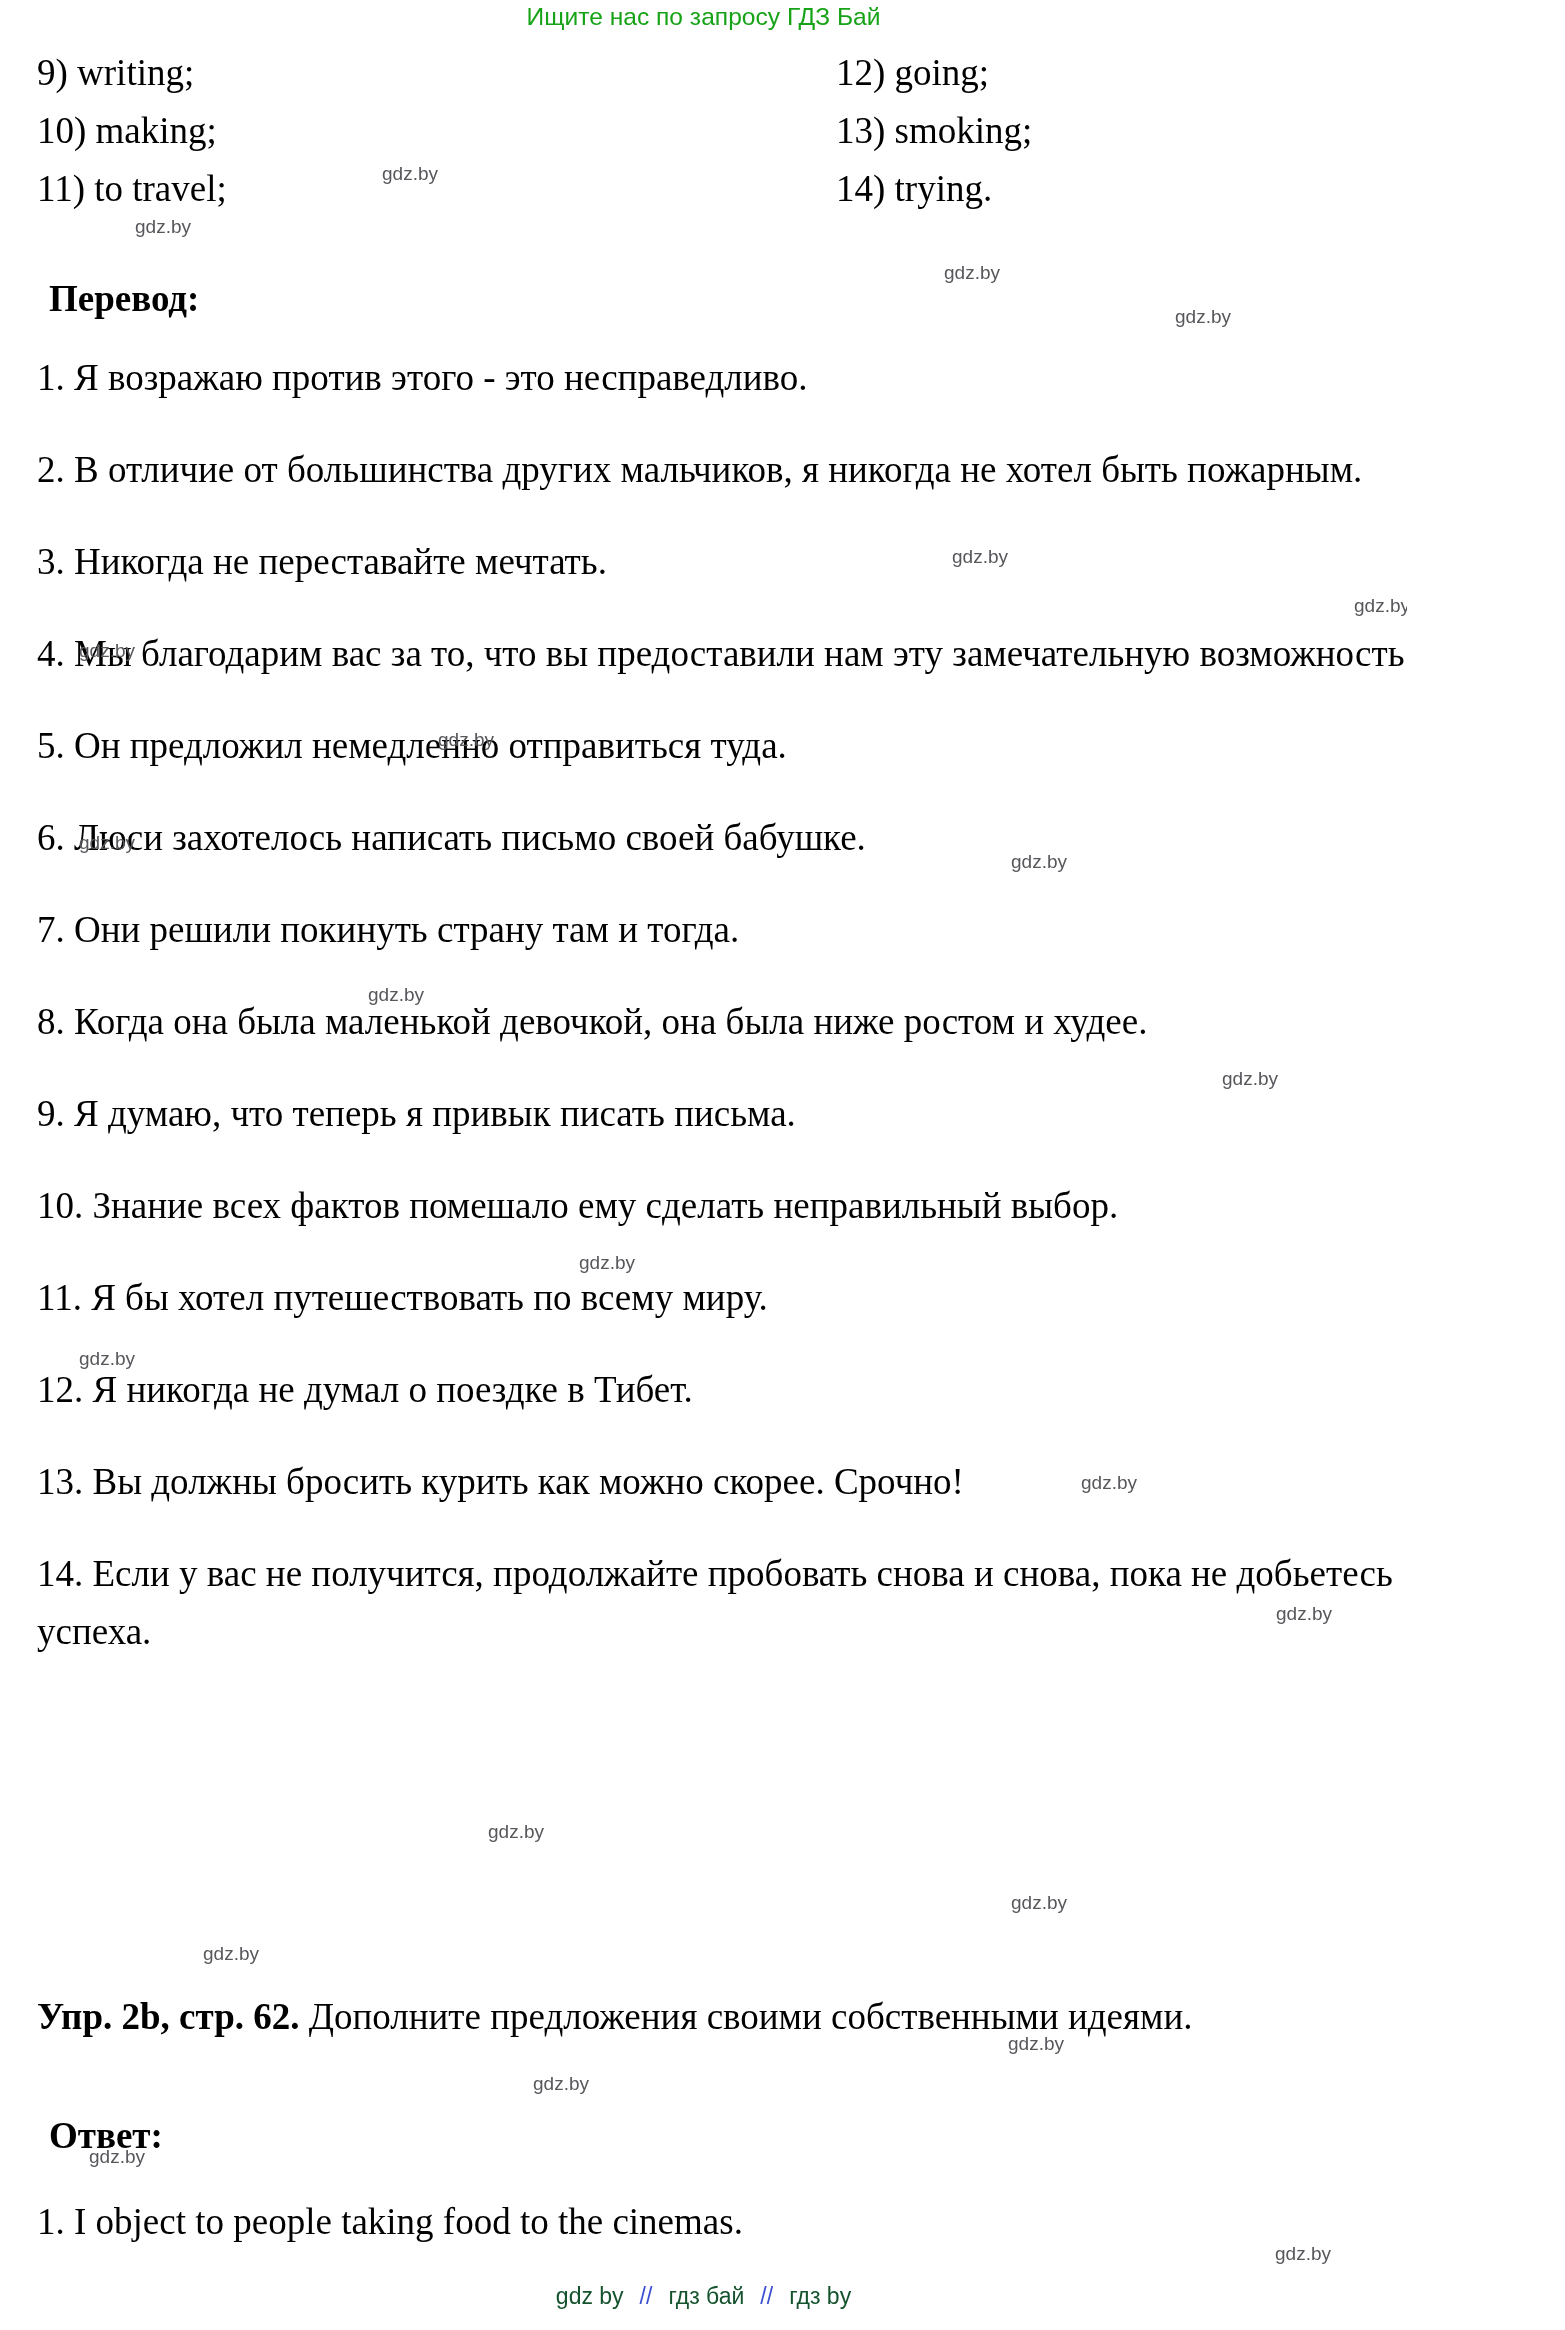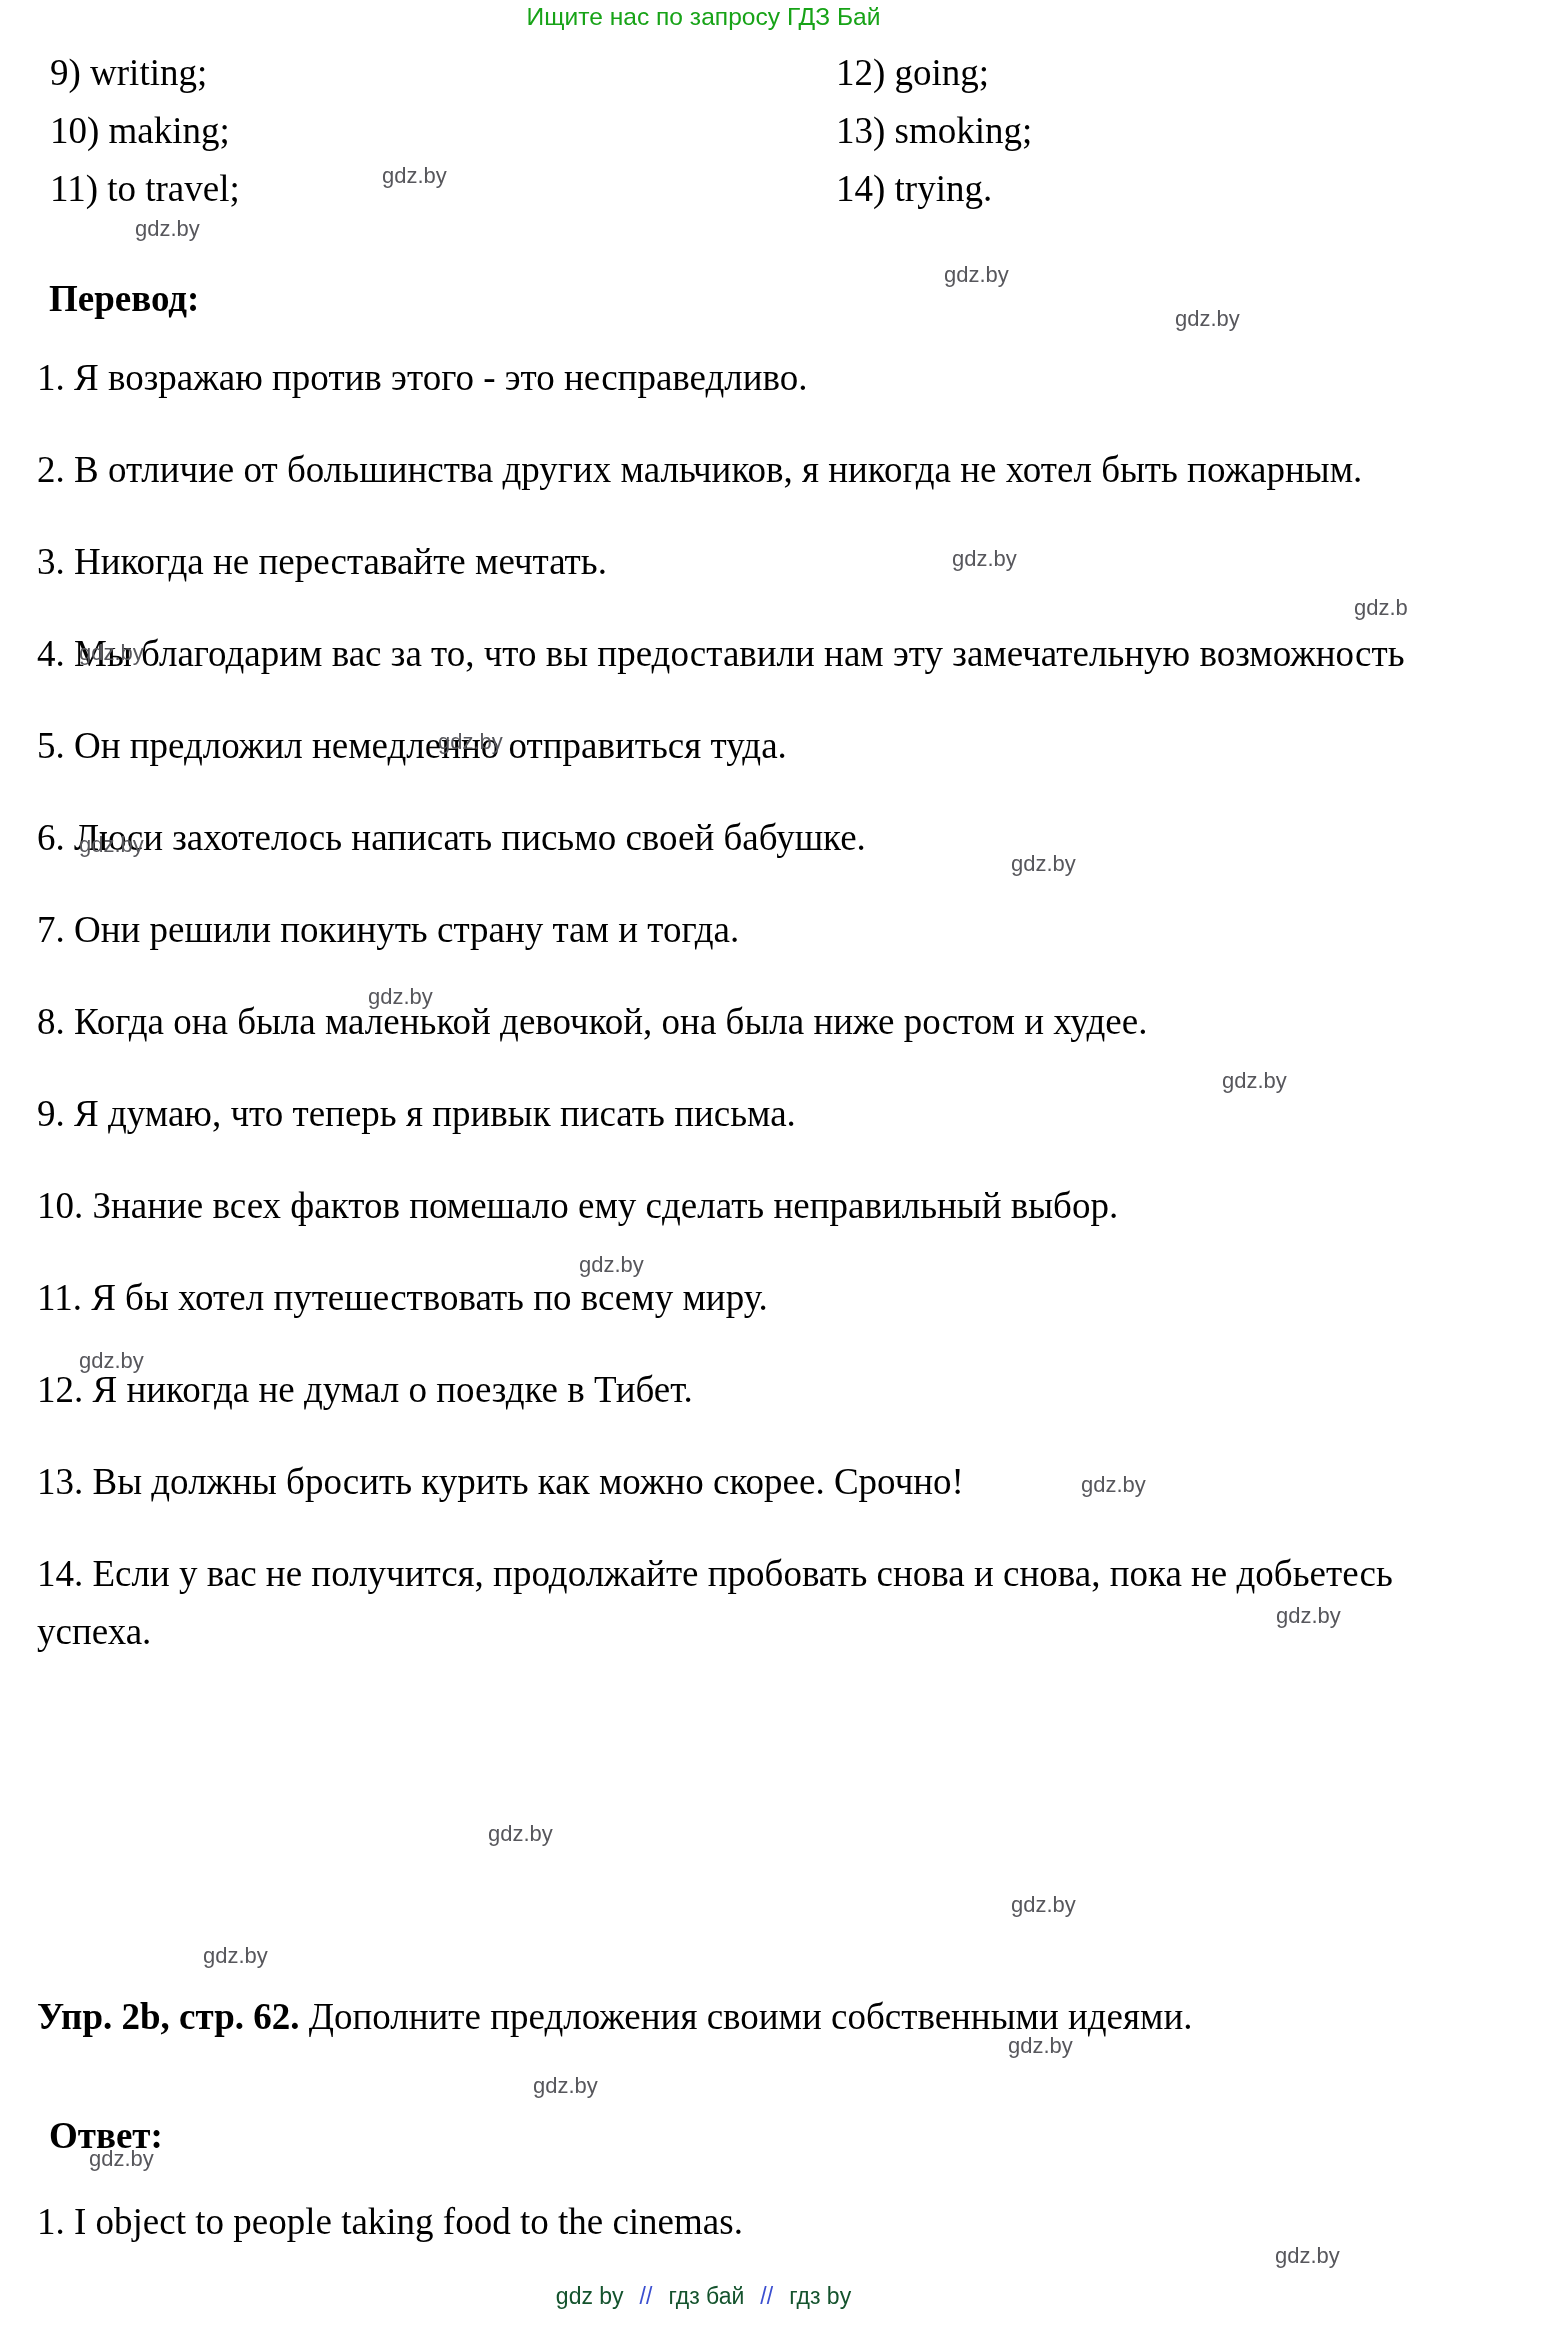--- a/index.html
+++ b/index.html
@@ -21,21 +21,21 @@
     font-family: "Liberation Sans", sans-serif;
     font-size: 24.6px;
     color: #17a317;
   }
   .answers-col {
     position: absolute;
     top: 44px;
     font-size: 37px;
     line-height: 58px;
   }
-  .answers-col.left { left: 37px; margin-left: 13px; }
+  .answers-col.left { left: 37px; }
   .answers-col.right { left: 836px; }
   .answers-col p { margin: 0; }
   .heading {
     position: absolute;
     left: 37px;
     font-size: 37px;
     font-weight: bold;
     margin: 12px;
     line-height: 58px;
   }
@@ -64,21 +64,21 @@
     position: absolute;
     left: 37px;
     top: 2193px;
     font-size: 37px;
     line-height: 58px;
     margin: 0;
   }
   .wm {
     position: absolute;
     font-family: "Liberation Sans", sans-serif;
-    font-size: 22px;
+    font-size: 19px;
     color: #57575c;
     white-space: nowrap;
   }
   .footer {
     position: absolute;
     left: 0;
     top: 2283px;
     width: 100%;
     text-align: center;
     font-family: "Liberation Sans", sans-serif;

